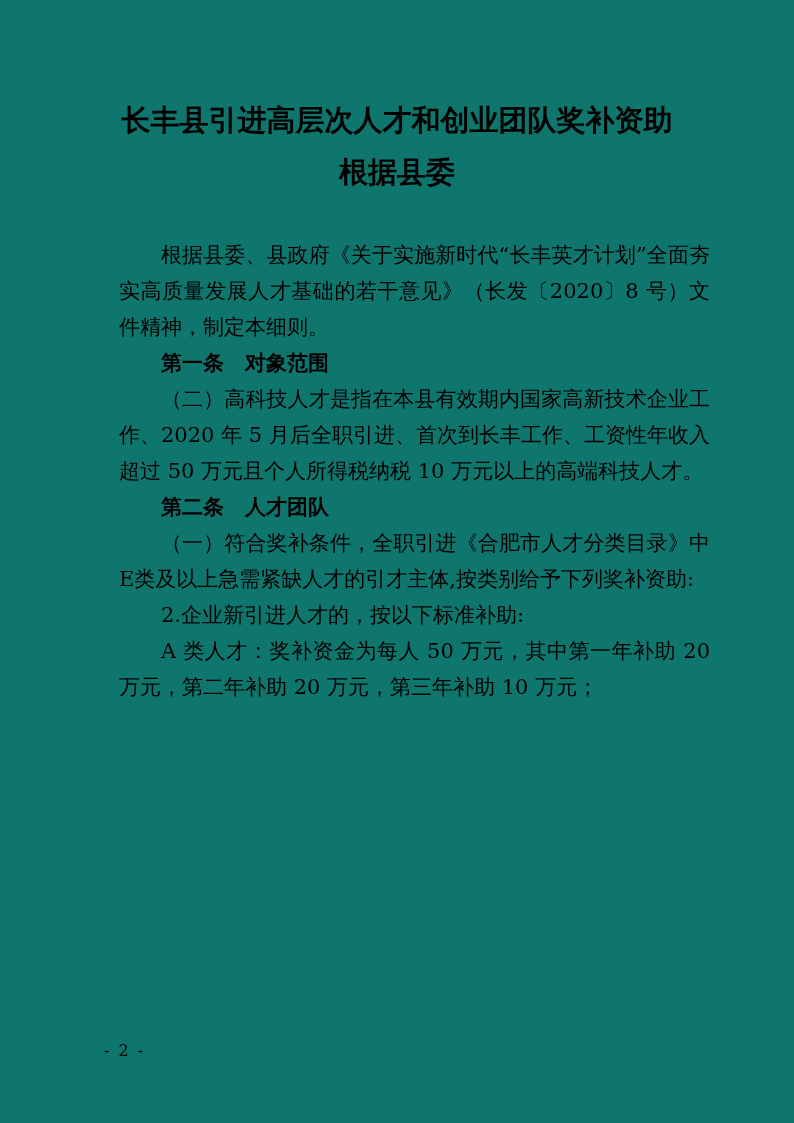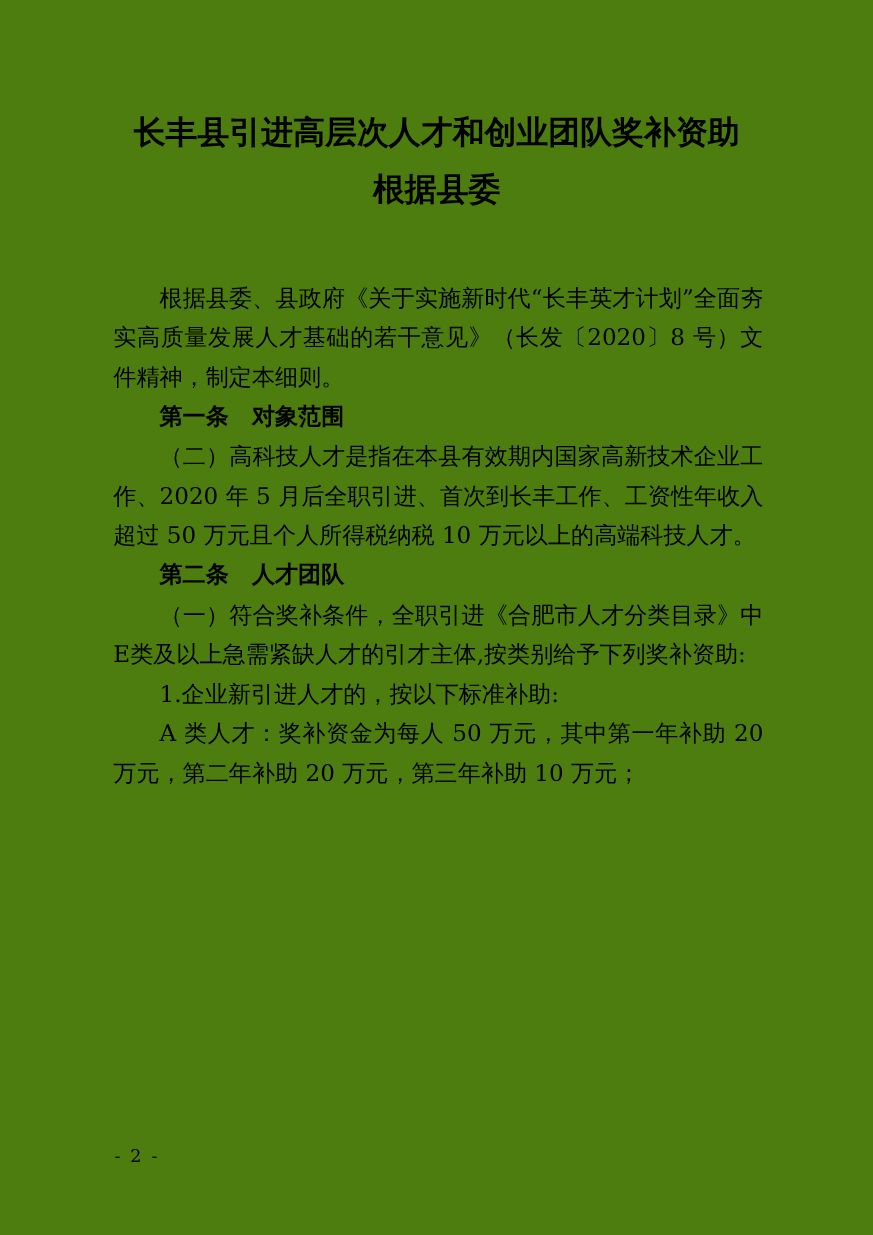--- a/index.html
+++ b/index.html
@@ -9,40 +9,39 @@
     height: 1123px;
     position: relative;
     font-family: "DejaVu Serif", "Liberation Serif", serif;
     color: #000000;
   }
   .page {
     position: absolute;
     top: 0; left: 0;
     width: 794px;
     height: 1123px;
-    background: #4d7c0f;
+    background: #0f766e;
     overflow: hidden;
   }
   .doc-title {
     position: absolute;
     top: 94px;
     left: 50px;
     right: 50px;
     text-align: center;
     font-size: 29px;
     font-weight: bold;
     line-height: 52px;
   }
   .title-line { display: block; }
   .body-text {
     position: absolute;
     top: 237px;
-    left: 103px;
+    left: 119px;
     width: 591px;
-    margin-top: 16px;
   }
   .para {
     font-size: 21px;
     line-height: 36px;
     text-align: justify;
     text-justify: inter-ideograph;
     text-indent: 2em;
   }
   .para.heading {
     font-family: Liberation Sans, sans-serif;
@@ -66,19 +65,19 @@
     <span class="title-line">长丰县引进高层次人才和创业团队奖补资助</span>
     <span class="title-line">根据县委</span>
   </h1>
 
   <div class="body-text">
     <p class="para">根据县委、县政府《关于实施新时代“长丰英才计划”全面夯实高质量发展人才基础的若干意见》（长发〔2020〕8 号）文件精神，制定本细则。</p>
     <p class="para heading">第一条　对象范围</p>
     <p class="para">（二）高科技人才是指在本县有效期内国家高新技术企业工作、2020 年 5 月后全职引进、首次到长丰工作、工资性年收入超过 50 万元且个人所得税纳税 10 万元以上的高端科技人才。</p>
     <p class="para heading">第二条　人才团队</p>
     <p class="para">（一）符合奖补条件，全职引进《合肥市人才分类目录》中E类及以上急需紧缺人才的引才主体,按类别给予下列奖补资助:</p>
-    <p class="para">1.企业新引进人才的，按以下标准补助:</p>
+    <p class="para">2.企业新引进人才的，按以下标准补助:</p>
     <p class="para">A 类人才：奖补资金为每人 50 万元，其中第一年补助 20 万元，第二年补助 20 万元，第三年补助 10 万元；</p>
   </div>
 
   <div class="page-number">- 2 -</div>
 
 </div>
 
 </body></html>

